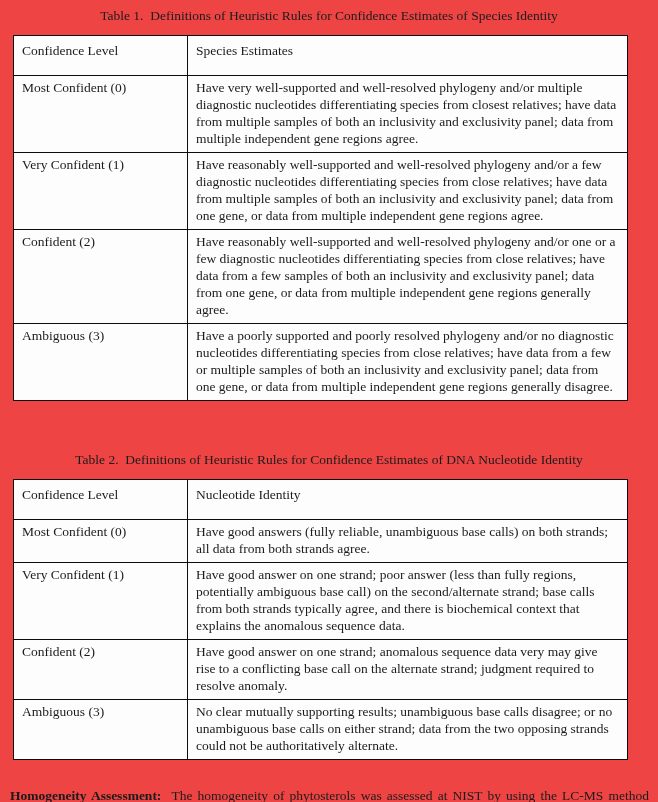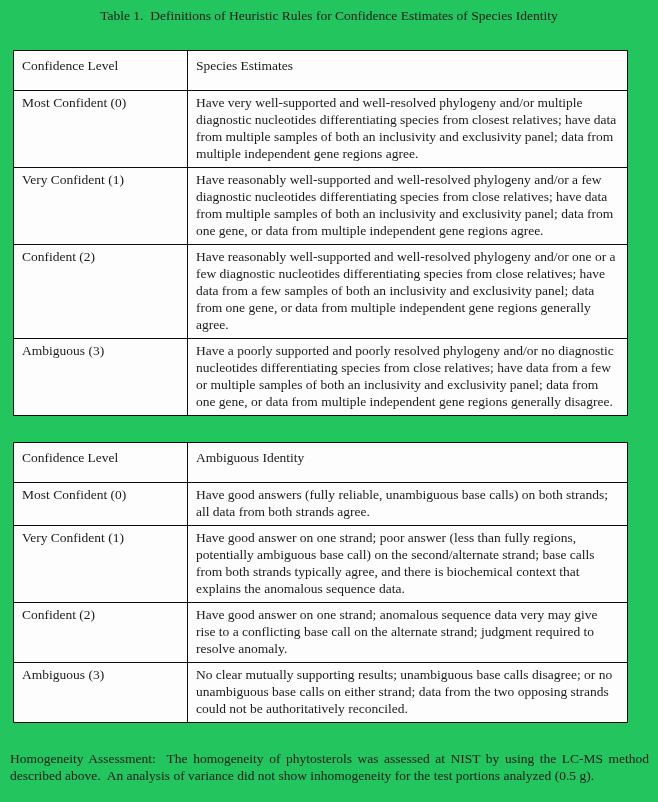--- a/index.html
+++ b/index.html
@@ -1,41 +1,41 @@
 <!DOCTYPE html>
 <html><head>
 <meta charset="utf-8">
 <style>
   * { margin: 0; padding: 0; box-sizing: border-box; }
   html, body { background: #ffffff; }
   .page {
     position: relative;
     width: 658px;
     height: 802px;
-    background: #22c55e;
+    background: #ef4444;
     font-family: "Liberation Serif", "DejaVu Serif", serif;
     color: #1b1b1b;
     overflow: hidden;
   }
   .table-title {
     text-align: center;
     font-size: 13.5px;
     white-space: pre-wrap;
     padding-top: 8px;
   }
   .table-title.second {
     padding-top: 0;
     margin-top: 51px;
   }
   table.def-table {
     border-collapse: collapse;
     table-layout: fixed;
     width: 614px;
     margin-left: 13px;
-    margin-top: 26px;
+    margin-top: 11px;
     background: #fdfdfd;
   }
   table.def-table td {
     border: 1.4px solid #0d0d0d;
     vertical-align: top;
     font-size: 13.5px;
     line-height: 17px;
     padding: 3px 8px 5px 8px;
   }
   table.def-table tr.header-row td {
@@ -47,21 +47,21 @@
   .paragraphs {
     margin: 27px 9px 0 10px;
   }
   .para {
     font-size: 13.5px;
     line-height: 17px;
     text-align: justify;
     white-space: pre-wrap;
     margin-bottom: 17px;
   }
-  .para b { font-weight: normal; }
+  .para b { font-weight: bold; }
 </style>
 </head>
 <body>
 
 <div class="page">
 
   <div class="table-title">Table 1.  Definitions of Heuristic Rules for Confidence Estimates of Species Identity</div>
 
   <table class="def-table">
     <colgroup>
@@ -85,46 +85,47 @@
       <td>Confident (2)</td>
       <td>Have reasonably well-supported and well-resolved phylogeny and/or one or a few diagnostic nucleotides differentiating species from close relatives; have data from a few samples of both an inclusivity and exclusivity panel; data from one gene, or data from multiple independent gene regions generally agree.</td>
     </tr>
     <tr>
       <td>Ambiguous (3)</td>
       <td>Have a poorly supported and poorly resolved phylogeny and/or no diagnostic nucleotides differentiating species from close relatives; have data from a few or multiple samples of both an inclusivity and exclusivity panel; data from one gene, or data from multiple independent gene regions generally disagree.</td>
     </tr>
   </tbody>
     </table>
 
+  <div class="table-title second">Table 2.  Definitions of Heuristic Rules for Confidence Estimates of DNA Nucleotide Identity</div>
 
   <table class="def-table">
     <colgroup>
         <col class="col-level">
         <col class="col-def">
       </colgroup>
     <tbody>
         <tr class="header-row">
       <td>Confidence Level</td>
-      <td>Ambiguous Identity</td>
+      <td>Nucleotide Identity</td>
     </tr>
     <tr>
       <td>Most Confident (0)</td>
       <td>Have good answers (fully reliable, unambiguous base calls) on both strands; all data from both strands agree.</td>
     </tr>
     <tr>
       <td>Very Confident (1)</td>
       <td>Have good answer on one strand; poor answer (less than fully regions, potentially ambiguous base call) on the second/alternate strand; base calls from both strands typically agree, and there is biochemical context that explains the anomalous sequence data.</td>
     </tr>
     <tr>
       <td>Confident (2)</td>
       <td>Have good answer on one strand; anomalous sequence data very may give rise to a conflicting base call on the alternate strand; judgment required to resolve anomaly.</td>
     </tr>
     <tr>
       <td>Ambiguous (3)</td>
-      <td>No clear mutually supporting results; unambiguous base calls disagree; or no unambiguous base calls on either strand; data from the two opposing strands could not be authoritatively reconciled.</td>
+      <td>No clear mutually supporting results; unambiguous base calls disagree; or no unambiguous base calls on either strand; data from the two opposing strands could not be authoritatively alternate.</td>
     </tr>
   </tbody>
     </table>
 
   <div class="paragraphs">
     <div class="para"><b>Homogeneity Assessment:</b><span>  The homogeneity of phytosterols was assessed at NIST by using the LC-MS method described above.  An analysis of variance did not show inhomogeneity for the test portions analyzed (0.5 g).</span></div>
 
   </div>
 
 </div>

